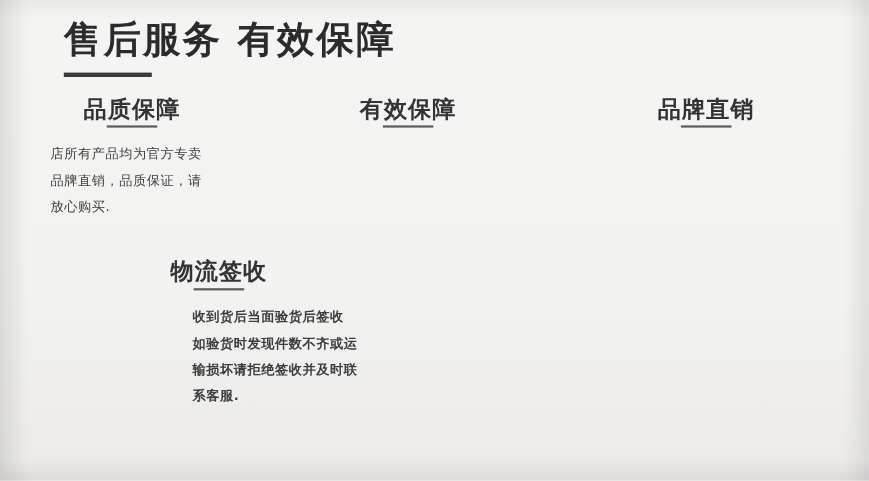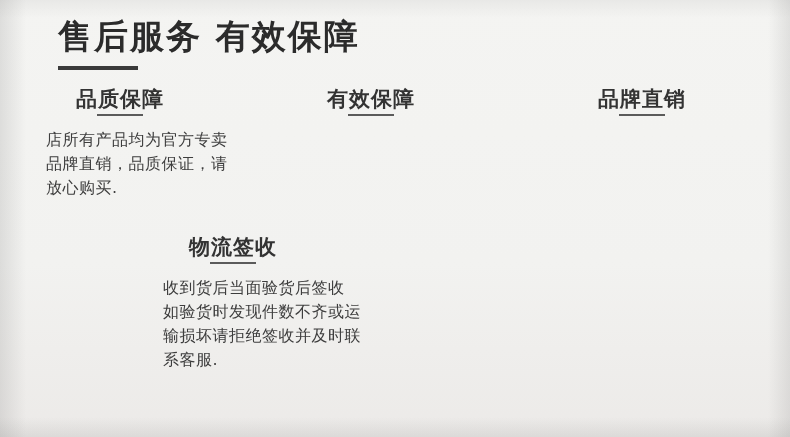--- a/index.html
+++ b/index.html
@@ -81,39 +81,39 @@
     position: absolute;
     left: 50%;
     transform: translateX(-50%);
     bottom: -4px;
     height: 2px;
     background: #5b5b5b;
     width: 46px;
   }
   .card-body {
     margin-top: 16px;
-    font-size: 16px;
+    font-size: 12px;
     line-height: 24px;
     color: #3d3d3d;
     letter-spacing: 0.5px;
     white-space: pre-line;
   }
 
   
   .c1 { left: 46px;  top: 0;  width: 215px; }
   .c1 .card-head { margin-left: 30px; }
   .c2 { left: 305px; top: 0;  width: 215px; }
   .c2 .card-head { margin-left: 22px; }
   .c3 { left: 545px; top: 0;  width: 225px; }
   .c3 .card-head { margin-left: 53px; }
 
   
   .c4 { left: 155px; top: 148px; width: 230px; }
-  .c4 .card-head { margin-left: 34px; }
-  .c4 .card-body { margin-left: 8px; }
+  .c4 .card-head { }
+  .c4 .card-body { margin-left: 20px; font-weight: bold; }
   .c5 { left: 430px; top: 148px; width: 250px; }
   .c5 .card-head { margin-left: 18px; }
   .c5 .card-body { margin-left: 10px; }
 </style>
 </head>
 <body>
 
 <div class="page">
 
   <div class="title-wrap">

